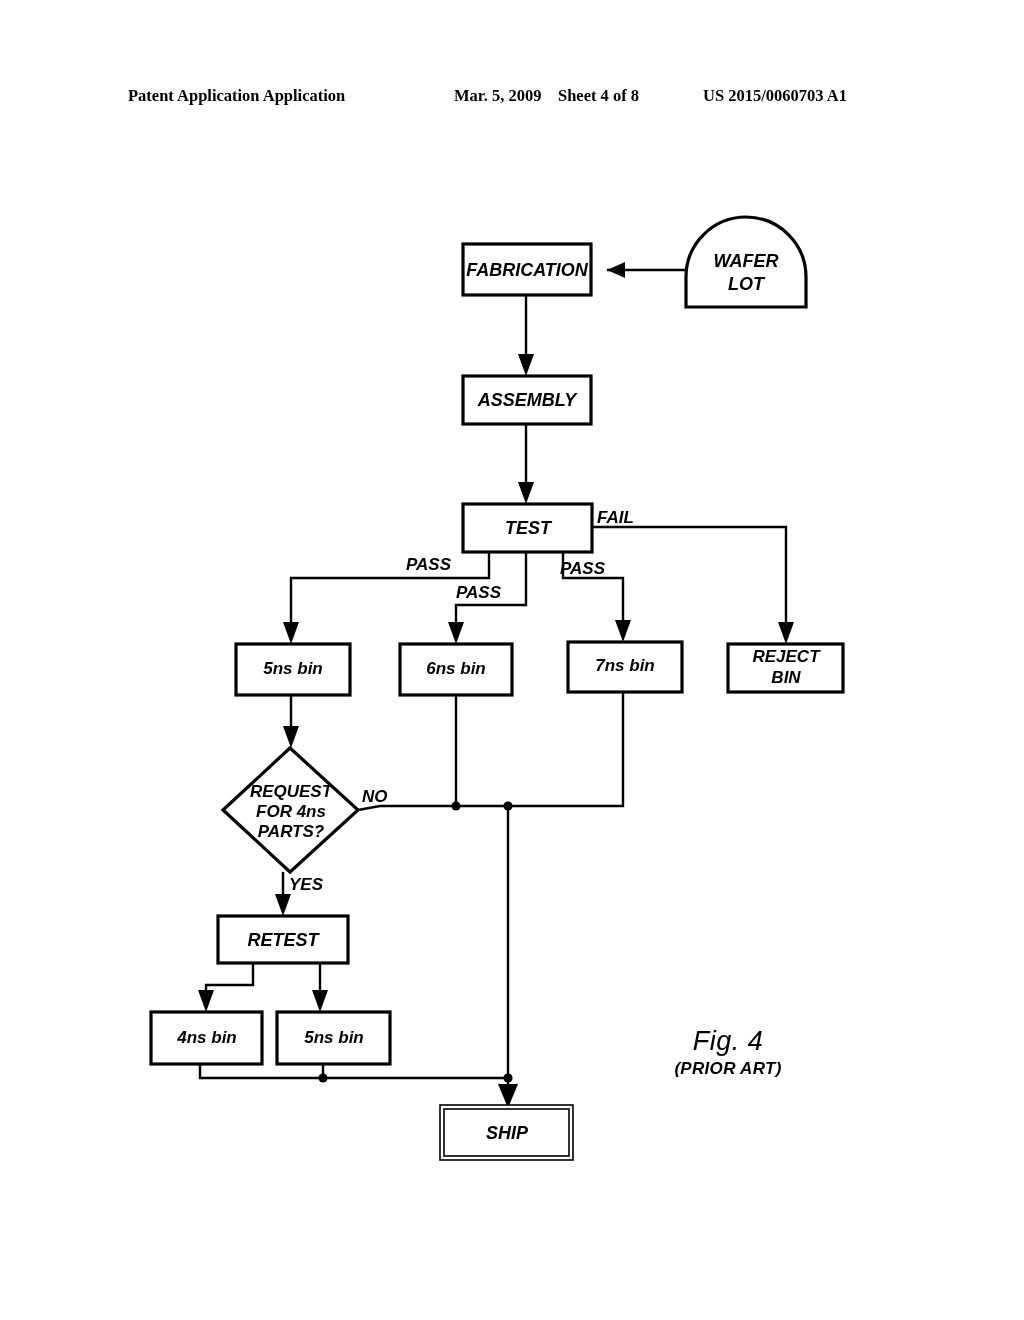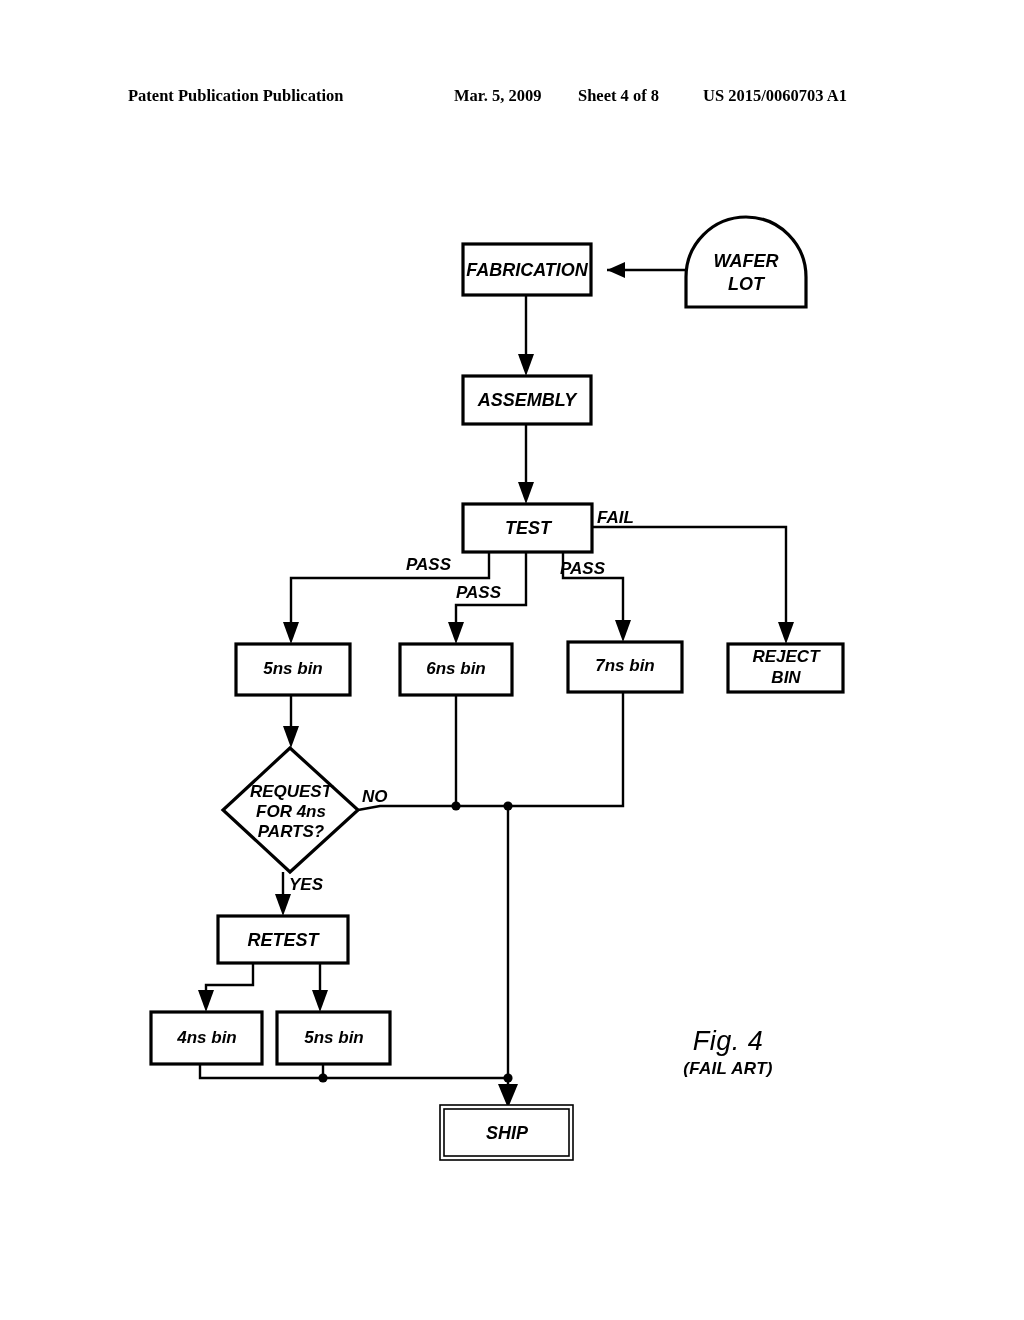--- a/index.html
+++ b/index.html
@@ -30,21 +30,21 @@
     height: 26px;
     font-family: "Liberation Serif", serif;
     font-weight: bold;
     font-size: 16.5px;
     color: #000000;
     white-space: nowrap;
   }
   .pub-header span { position: absolute; top: 0; }
   .hdr-pub   { left: 128px; }
   .hdr-date  { left: 424px; margin-left: 30px; }
-  .hdr-sheet { left: 578px; text-align: center; }
+  .hdr-sheet { left: 558px; text-align: center; }
   .hdr-num   { left: 703px; }
 
   
   .fig-caption {
     position: absolute;
     left: 618px;
     top: 1026px;
     width: 220px;
     text-align: center;
     color: #000000;
@@ -113,21 +113,21 @@
     text-anchor: start;
     dominant-baseline: middle;
   }
 </style>
 </head>
 <body>
 
 <div id="page">
 
   <div class="pub-header">
-    <span class="hdr-pub">Patent Publication Publication</span>
+    <span class="hdr-pub">Patent Application Application</span>
     <span class="hdr-date">Mar. 5, 2009</span>
     <span class="hdr-sheet">Sheet 4 of 8</span>
     <span class="hdr-num">US 2015/0060703 A1</span>
   </div>
 
   <svg id="flow" viewBox="0 0 1024 1320">
 
     
 
     
@@ -324,16 +324,16 @@
     <text class="edgelabel" x="406" y="566">PASS</text>
     <text class="edgelabel" x="456" y="594">PASS</text>
     <text class="edgelabel" x="560" y="570">PASS</text>
     <text class="edgelabel" x="362" y="798">NO</text>
     <text class="edgelabel" x="289" y="886">YES</text>
 
   </svg>
 
   <div class="fig-caption">
     <span class="fig-main">Fig. 4</span>
-    <span class="fig-sub">(FAIL ART)</span>
+    <span class="fig-sub">(PRIOR ART)</span>
   </div>
 
 </div>
 
 </body></html>

